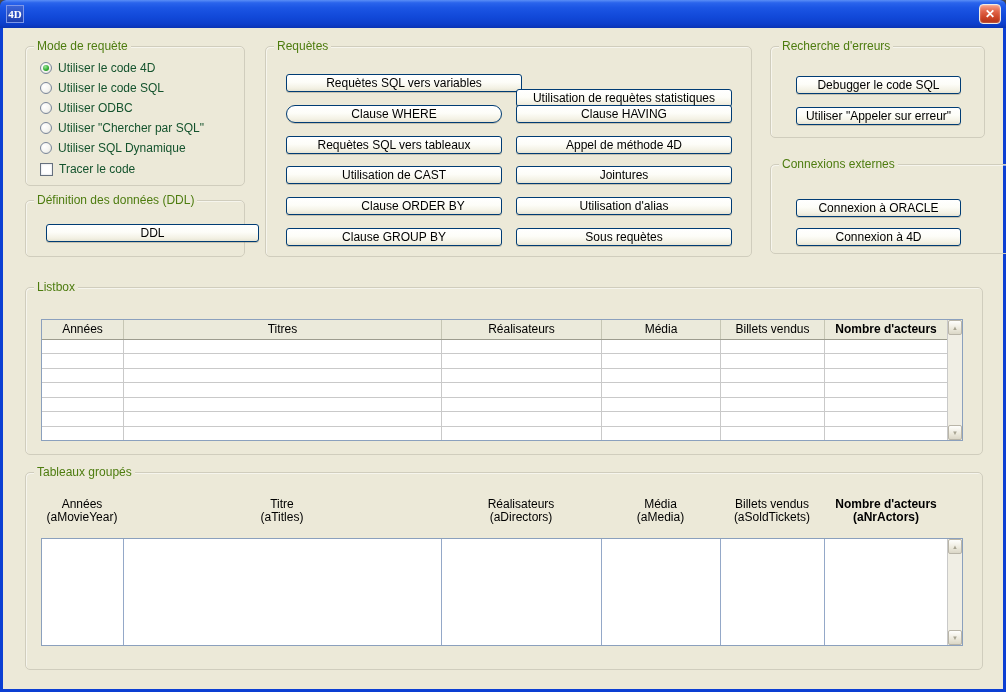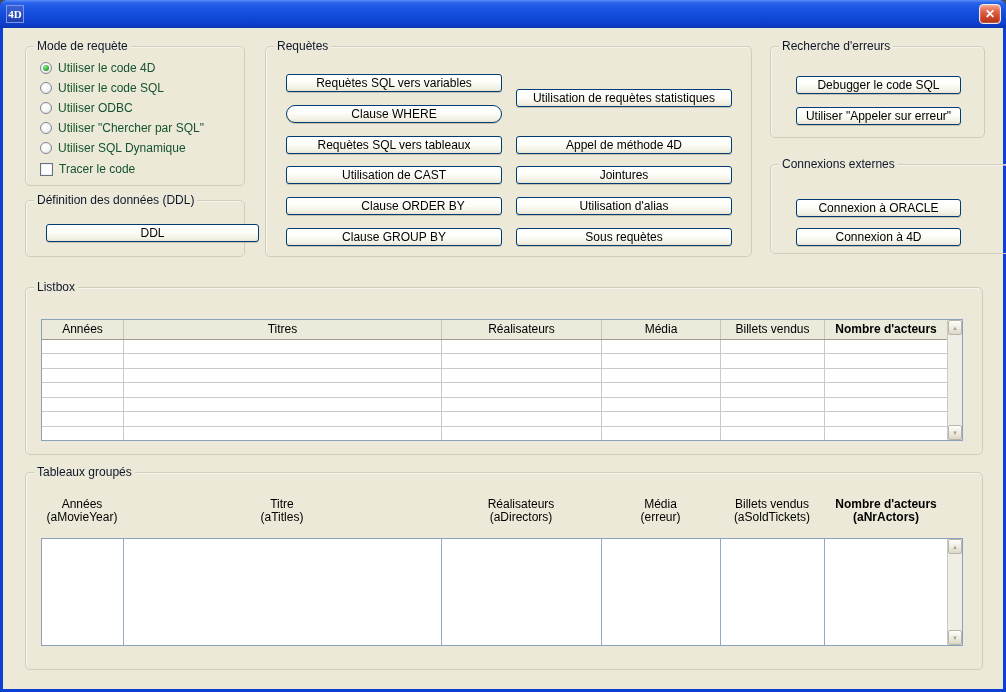--- a/index.html
+++ b/index.html
@@ -29,21 +29,21 @@
   .client{
     position:absolute; left:3px; right:3px; top:28px; bottom:3px;
     background:#ece9d8;
   }
   .group{
     position:absolute; border:1px solid #d0cdbd; border-radius:5px;
     box-shadow:inset 1px 1px 0 rgba(255,255,255,.55);
   }
   .group > .legend{
     position:absolute; top:-8px; left:8px; background:#ece9d8; padding:0 3px;
-    color:#0f172a; font-size:12px; white-space:nowrap;
+    color:#4d7c0f; font-size:12px; white-space:nowrap;
   }
   .xp-btn{
     position:absolute; height:18px; cursor:pointer;
     border:1px solid #003c74; border-radius:3px;
     background:linear-gradient(180deg,#ffffff 0%,#fdfdf8 45%,#f3f1e4 82%,#e7e4d4 100%);
     box-shadow:0 1px 0 rgba(125,120,100,.35);
     font-family:"Liberation Sans",sans-serif; font-size:12px; color:#000;
     text-align:center; line-height:15px;
   }
   .radio-row{ position:absolute; left:14px; height:20px; display:flex; align-items:center; cursor:pointer; }
@@ -136,27 +136,28 @@
       </div>
     </div>
 
     <div class="group" style="left:22px; top:172px; width:220px; height:57px;">
       <span class="legend">Définition des données (DDL)</span>
       <button class="xp-btn" style="left:20px; top:23px; width:213px;">DDL</button>
     </div>
 
     <div class="group" style="left:262px; top:18px; width:487px; height:211px;">
       <span class="legend">Requètes</span>
-      <button class="xp-btn" style="left:20px;  top:27px;  width:216px;">Requètes SQL vers variables</button>
+      <button class="xp-btn" style="left:20px;  top:27px;  width:236px;">Requètes SQL vers variables</button>
       <button class="xp-btn" style="left:20px;  top:58px;  width:216px;border-radius:9px;">Clause WHERE</button>
       <button class="xp-btn" style="left:20px;  top:89px;  width:216px;">Requètes SQL vers tableaux</button>
       <button class="xp-btn" style="left:20px;  top:119px; width:216px;">Utilisation de CAST</button>
       <button class="xp-btn" style="left:20px;  top:150px; width:216px;padding-left:38px;">Clause ORDER BY</button>
       <button class="xp-btn" style="left:20px;  top:181px; width:216px;">Clause GROUP BY</button>
       <button class="xp-btn" style="left:250px; top:27px;  width:216px;margin-top:15px;">Utilisation de requètes statistiques</button>
+      <button class="xp-btn" style="left:250px; top:58px;  width:216px;">Clause HAVING</button>
       <button class="xp-btn" style="left:250px; top:89px;  width:216px;">Appel de méthode 4D</button>
       <button class="xp-btn" style="left:250px; top:119px; width:216px;">Jointures</button>
       <button class="xp-btn" style="left:250px; top:150px; width:216px;">Utilisation d'alias</button>
       <button class="xp-btn" style="left:250px; top:181px; width:216px;">Sous requètes</button>
     </div>
 
     <div class="group" style="left:767px; top:18px; width:215px; height:92px;">
       <span class="legend">Recherche d'erreurs</span>
       <button class="xp-btn" style="left:25px; top:29px; width:165px;">Debugger le code SQL</button>
       <button class="xp-btn" style="left:25px; top:60px; width:165px;">Utiliser "Appeler sur erreur"</button>
@@ -257,21 +258,21 @@
         <div class="ghcell c1">
           <div>Titre</div>
             <div>(aTitles)</div>
         </div>
         <div class="ghcell c2">
           <div>Réalisateurs</div>
             <div>(aDirectors)</div>
         </div>
         <div class="ghcell c3">
           <div>Média</div>
-            <div>(erreur)</div>
+            <div>(aMedia)</div>
         </div>
         <div class="ghcell c4">
           <div>Billets vendus</div>
             <div>(aSoldTickets)</div>
         </div>
         <div class="ghcell c5">
           <div>Nombre d'acteurs</div>
             <div>(aNrActors)</div>
         </div>
       </div>

